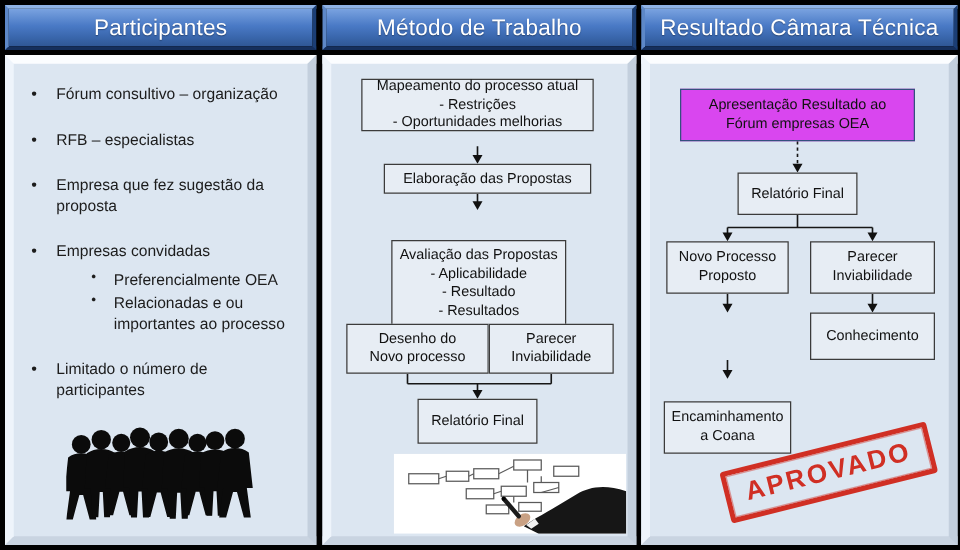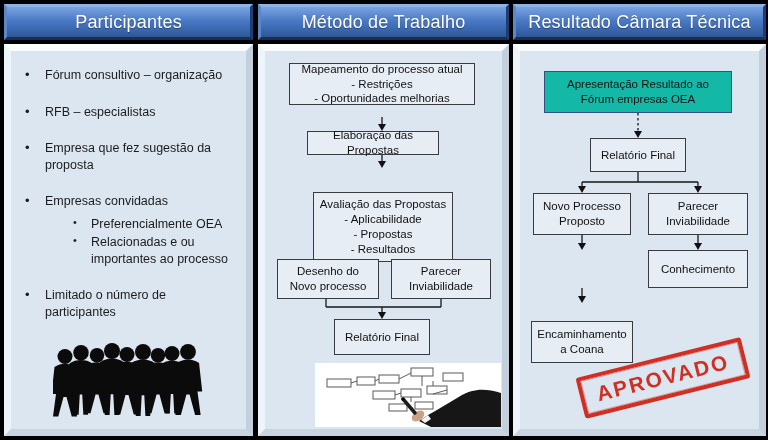--- a/index.html
+++ b/index.html
@@ -25,21 +25,21 @@
   .sub{list-style:none;margin:6px 0 0 0;padding:0 0 0 0;}
   .sub > li{position:relative;padding-left:22px;margin:2px 0 2px 24px;}
   .sub > li::before{content:"•";position:absolute;left:4px;top:-1px;font-size:11px;color:#1c1c1c;}
   .crowd{position:absolute;left:50%;bottom:4px;transform:translateX(-50%);}
   
   .flow{position:absolute;inset:0;}
   .conn{position:absolute;inset:0;width:100%;height:100%;}
   .node{position:absolute;box-sizing:border-box;background:#e7edf4;border:1.5px solid #3b3b3b;
         display:flex;flex-direction:column;align-items:center;justify-content:center;
         text-align:center;font-size:11.5px;line-height:1.3;color:#111;padding:1px 2px;z-index:2;}
-  .node.accent{background:#14b8a6;border-color:#35507e;}
+  .node.accent{background:#d946ef;border-color:#35507e;}
   .sketch{position:absolute;z-index:2;}
   .stamp{position:absolute;z-index:3;transform:rotate(-14deg);
          border:4px solid #d0261a;border-radius:3px;color:#d0261a;
          font-weight:bold;font-size:21px;letter-spacing:2px;padding:5px 13px;
          box-shadow:inset 0 0 0 1px rgba(208,38,26,.45);opacity:.95;}
 </style>
 </head>
 <body>
 
 <div class="canvas">
@@ -144,30 +144,30 @@
             <polygon points="57,202 65,202 61,209"></polygon>
             <polygon points="172,202 180,202 176,209"></polygon>
             <polygon points="113,261 121,261 117,268"></polygon>
           </g>
         </svg>
         <div class="node" style="left:24px;top:12px;width:186px;height:42px;">
           <span>Mapeamento do processo atual</span>
           <span>- Restrições</span>
           <span>- Oportunidades melhorias</span>
         </div>
-        <div class="node" style="left:42px;top:80px;width:132px;height:24px;">
+        <div class="node" style="left:42px;top:80px;width:166px;height:24px;">
           <span>Elaboração das Propostas</span>
         </div>
         <div class="node" style="left:48px;top:117px;width:140px;height:70px;margin-top:24px;">
           <span>Avaliação das Propostas</span>
           <span>- Aplicabilidade</span>
-          <span>- Propostas</span>
+          <span>- Resultado</span>
           <span>- Resultados</span>
         </div>
-        <div class="node" style="left:12px;top:208px;width:102px;height:40px;">
+        <div class="node" style="left:12px;top:208px;width:114px;height:40px;">
           <span>Desenho do</span>
           <span>Novo processo</span>
         </div>
         <div class="node" style="left:126px;top:208px;width:100px;height:40px;">
           <span>Parecer</span>
           <span>Inviabilidade</span>
         </div>
         <div class="node" style="left:69px;top:268px;width:96px;height:36px;">
           <span>Relatório Final</span>
         </div>

